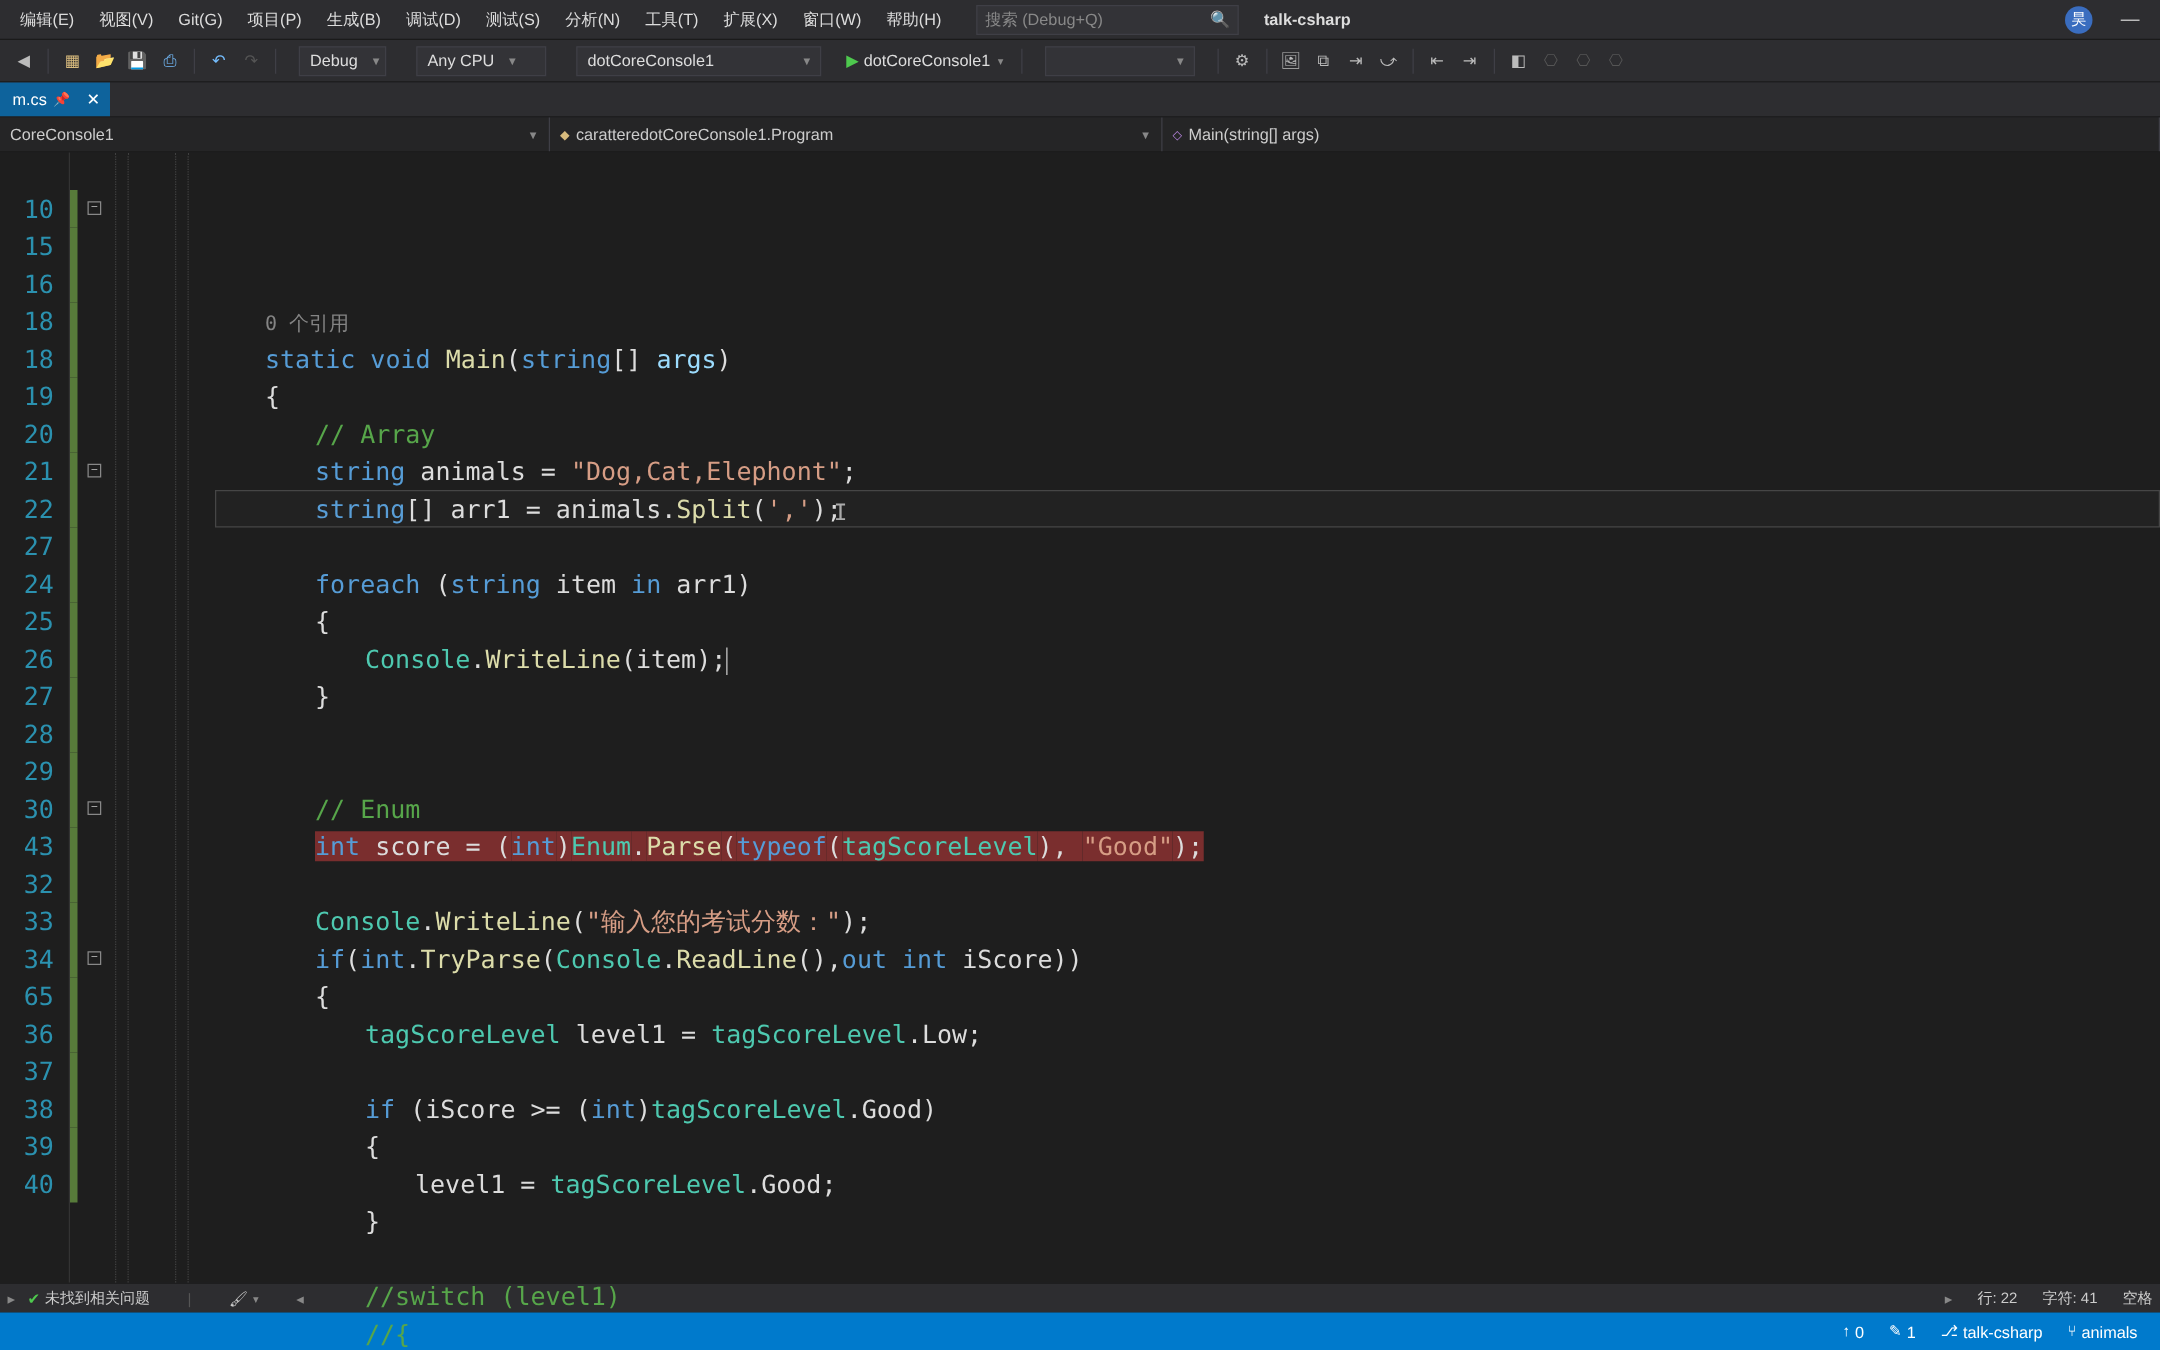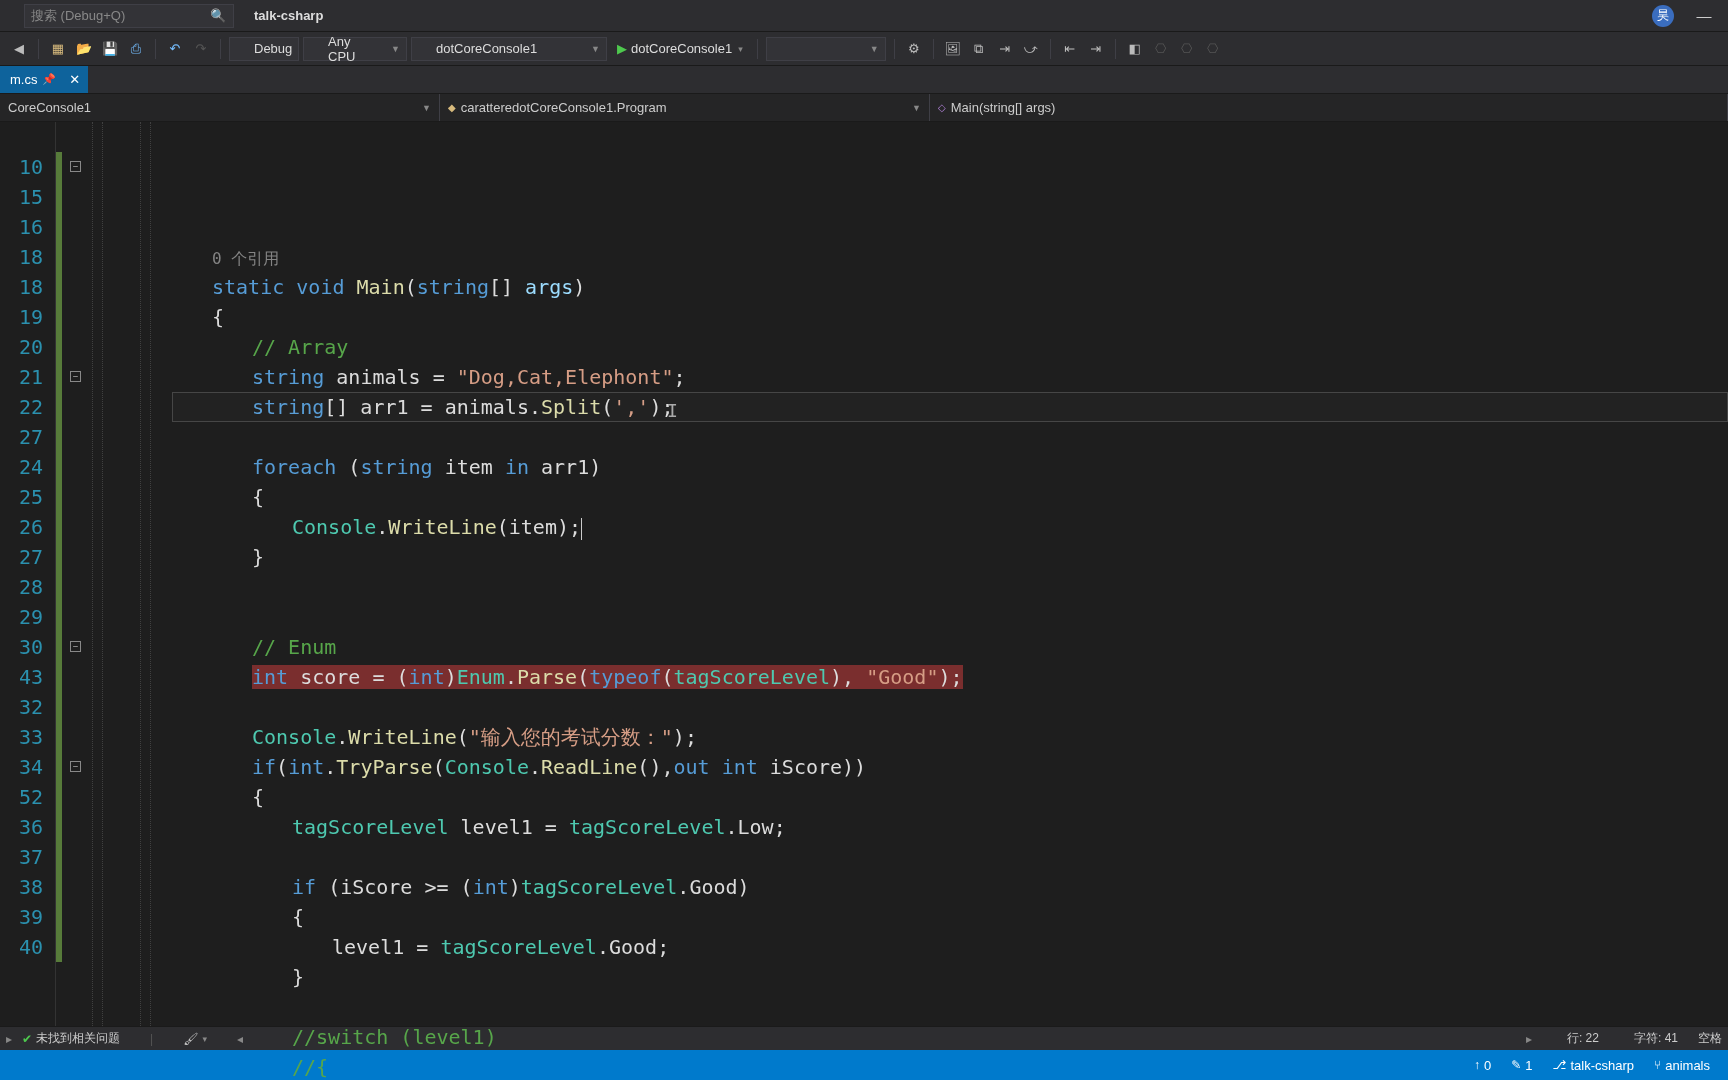--- a/index.html
+++ b/index.html
@@ -63,23 +63,23 @@
   display: flex; align-items: center; justify-content: center;
   color: #bbb; margin: 0 1px;
 }
 .tb-sep { width: 1px; height: 20px; background: #3f3f46; margin: 0 6px; }
 .tb-combo {
   background: #333337;
   border: 1px solid #3f3f46;
   height: 24px;
   display: flex;
   align-items: center;
-  padding: 0 6px 0 24px;
+  padding: 0 6px 0 8px;
   color: #ddd;
-  margin: 0 2px;
+  margin: 0 12px;
 }
 .tb-combo .arr { margin-left: 10px; color: #888; font-size: 9px; }
 .startbtn {
   display: flex; align-items: center; height: 24px;
   padding: 0 6px; color: #ddd; margin: 0 2px;
 }
 .startbtn .play { color: #4ec94e; margin-right: 4px; }
 
 .tabbar {
   background: #2d2d30;
@@ -213,20 +213,34 @@
   padding: 0 8px;
 }
 .statusbar .s-item { padding: 0 10px; display: flex; align-items: center; }
 .statusbar .spacer { flex: 1; }
 .s-ico { margin-right: 4px; font-size: 12px; }
 </style>
 </head>
 <body>
 
 <div class="menubar">
+  <div id="menu-items" style="display: flex; height: 100%;">
+      <div class="menu-item">编辑(E)</div>
+      <div class="menu-item">视图(V)</div>
+      <div class="menu-item">Git(G)</div>
+      <div class="menu-item">项目(P)</div>
+      <div class="menu-item">生成(B)</div>
+      <div class="menu-item">调试(D)</div>
+      <div class="menu-item">测试(S)</div>
+      <div class="menu-item">分析(N)</div>
+      <div class="menu-item">工具(T)</div>
+      <div class="menu-item">扩展(X)</div>
+      <div class="menu-item">窗口(W)</div>
+      <div class="menu-item">帮助(H)</div>
+    </div>
   <div class="search-box">
     <span>搜索 (Debug+Q)</span>
     <span class="mag">🔍</span>
   </div>
   <div class="solution-name">talk-csharp</div>
   <div class="avatar">昊</div>
   <div class="winbtn">—</div>
 </div>
 
 <div class="toolbar">
@@ -318,21 +332,21 @@
       <div class="ln">25</div>
       <div class="ln">26</div>
       <div class="ln">27</div>
       <div class="ln">28</div>
       <div class="ln">29</div>
       <div class="ln">30</div>
       <div class="ln">43</div>
       <div class="ln">32</div>
       <div class="ln">33</div>
       <div class="ln">34</div>
-      <div class="ln">52</div>
+      <div class="ln">65</div>
       <div class="ln">36</div>
       <div class="ln">37</div>
       <div class="ln">38</div>
       <div class="ln">39</div>
       <div class="ln">40</div>
     </div>
   <div class="mod-bar" id="modbar">
       <div style="height: 30px;"></div>
       <div class="mod-mark" style="height: 30px;"></div>
       <div class="mod-mark" style="height: 30px;"></div>
@@ -383,21 +397,21 @@
 <div class="error-bar">
   <span style="color:#888;margin-right:10px">▸</span>
   <span class="ok-ico">✔</span>
   <span>未找到相关问题</span>
   <span style="margin:0 30px;color:#555">|</span>
   <span>🖌</span>
   <span style="margin-left:4px;font-size:9px;color:#888">▾</span>
   <span style="margin-left:30px;color:#888">◂</span>
   <div class="spacer"></div>
   <span style="color:#888">▸</span>
-  <span style="margin:0 35px">
+  <span style="margin:0 20px">
     <span>行:</span> <span>22</span>
   </span>
   <span>
     <span>字符:</span> <span>41</span>
   </span>
   <span style="margin-left:20px">空格</span>
 </div>
 
 <div class="statusbar">
   <div class="spacer"></div>

